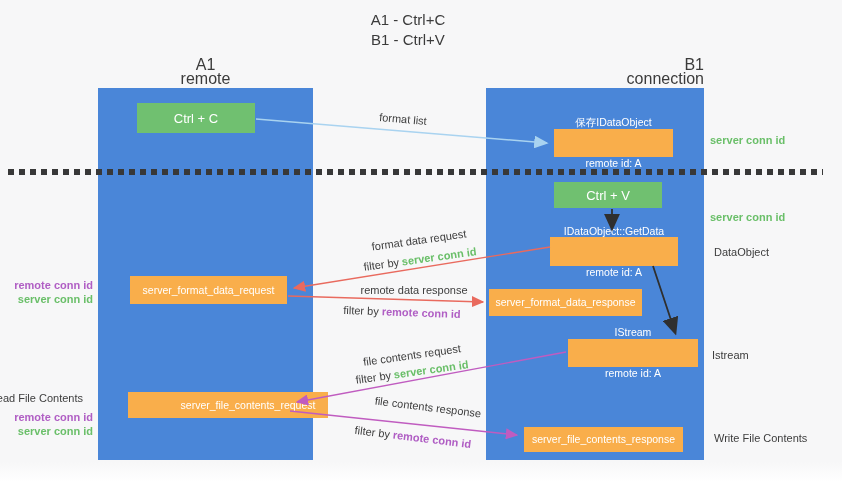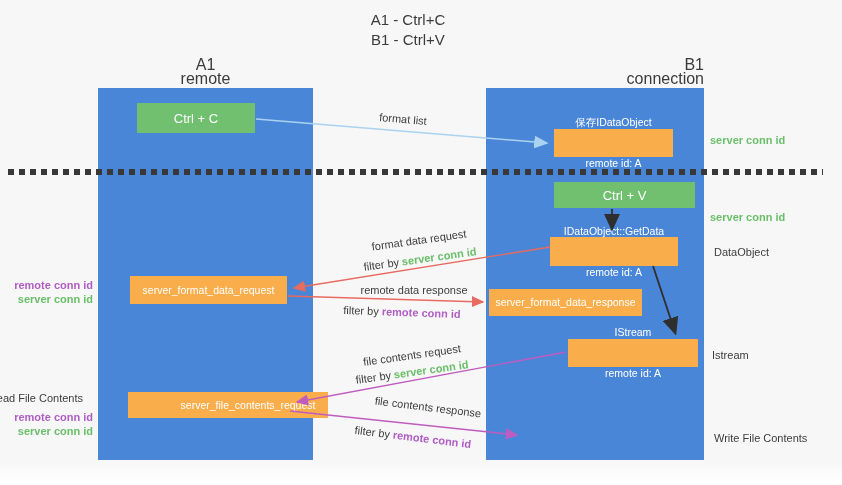--- a/index.html
+++ b/index.html
@@ -57,21 +57,21 @@
 
   <div class="node green" style="left:137px;top:103px;width:118px;height:30px;">
     <div>Ctrl + C</div>
   </div>
 
   <div class="node orange small" style="left:554px;top:129px;width:119px;height:28px;">
     <div>保存IDataObject</div>
     <div>remote id: A</div>
   </div>
 
-  <div class="node green" style="left:554px;top:182px;width:141px;height:26px;">
+  <div class="node green" style="left:554px;top:182px;width:108px;height:26px;">
     <div>Ctrl + V</div>
   </div>
 
   <div class="node orange small" style="left:550px;top:237px;width:128px;height:29px;">
     <div>IDataObject::GetData</div>
     <div>remote id: A</div>
   </div>
 
   <div class="node orange small" style="left:130px;top:276px;width:157px;height:28px;">
     <div>server_format_data_request</div>
@@ -83,20 +83,23 @@
 
   <div class="node orange small" style="left:568px;top:339px;width:130px;height:28px;">
     <div>IStream</div>
     <div>remote id: A</div>
   </div>
 
   <div class="node orange small" style="left:128px;top:392px;width:160px;height:26px;padding-left:40px;">
     <div>server_file_contents_request</div>
   </div>
 
+  <div class="node orange small" style="left:524px;top:427px;width:159px;height:25px;">
+    <div>server_file_contents_response</div>
+  </div>
 
   <svg class="arrows" width="842" height="485" viewBox="0 0 842 485">
     <defs>
       <marker id="ah-blue" markerWidth="9" markerHeight="8" refX="8" refY="4" orient="auto">
         <path d="M0,0 L9,4 L0,8 z" fill="#a9d3f0"></path>
       </marker>
       <marker id="ah-red" markerWidth="9" markerHeight="8" refX="8" refY="4" orient="auto">
         <path d="M0,0 L9,4 L0,8 z" fill="#e96a5e"></path>
       </marker>
       <marker id="ah-magenta" markerWidth="9" markerHeight="8" refX="8" refY="4" orient="auto">

